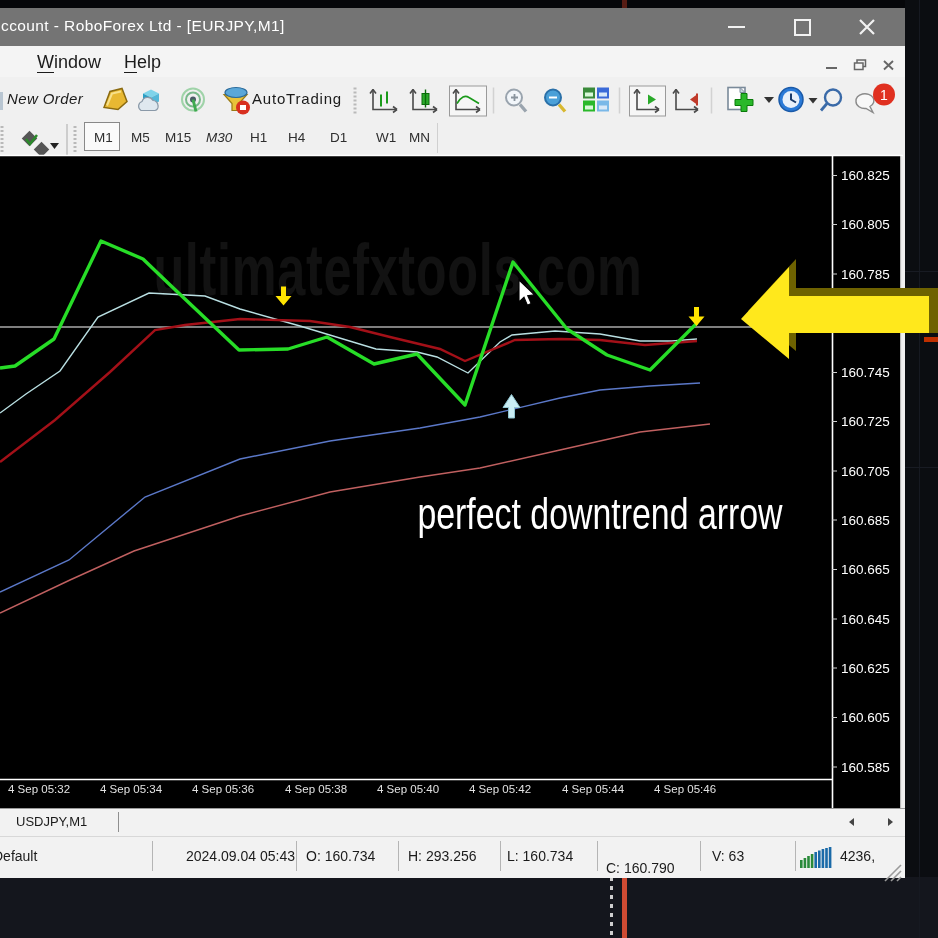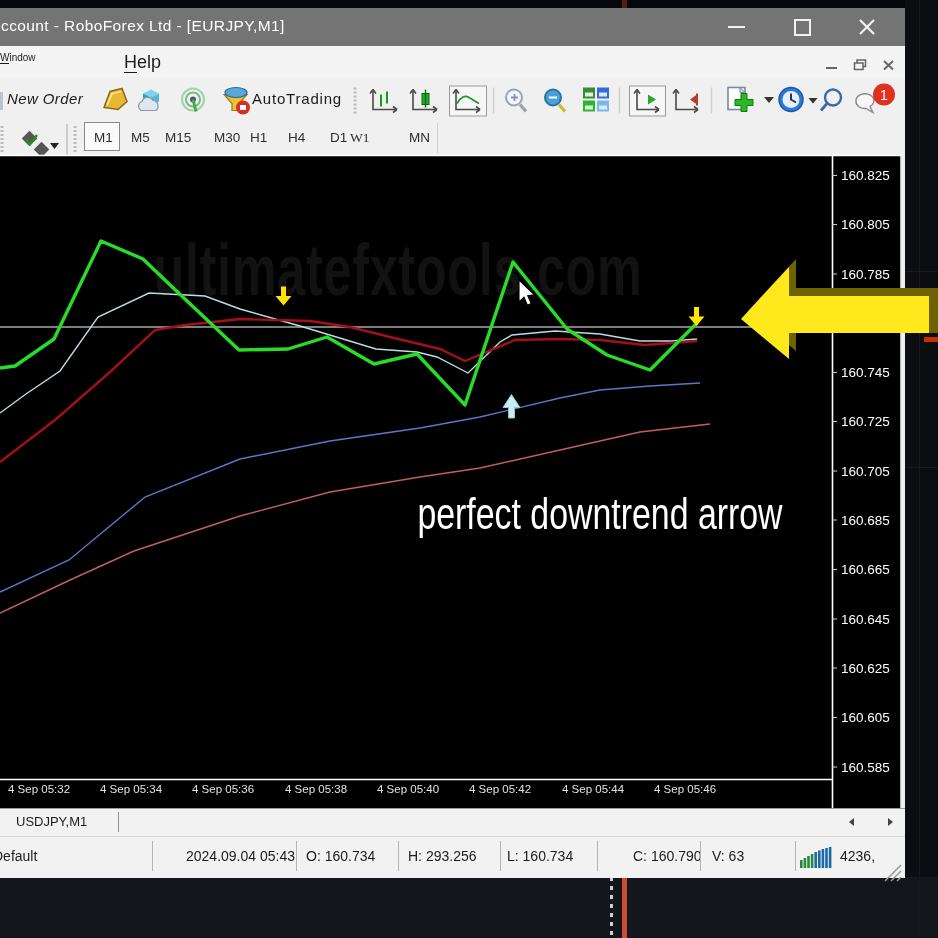--- a/index.html
+++ b/index.html
@@ -25,21 +25,21 @@
 
     <div class="abs" style="left:0;top:0;width:905px;height:38px;background:#747474;"></div>
     <div class="abs" style="left:1px;top:9px;color:#fff;font-size:15.5px;letter-spacing:0.4px;">ccount - RoboForex Ltd - [EURJPY,M1]</div>
     <div class="abs" style="left:728px;top:18px;width:17px;height:2px;background:#f2f2f2;"></div>
     <div class="abs" style="left:794px;top:11px;width:13px;height:13px;border:2px solid #f2f2f2;"></div>
     <svg class="abs" style="left:858px;top:10px;" width="18" height="18">
         <path d="M2 2 L16 16 M16 2 L2 16" stroke="#f2f2f2" stroke-width="2.2"></path>
       </svg>
 
     <div class="abs" style="left:0;top:38px;width:905px;height:31px;background:#f4f4f4;border-bottom:1px solid #cfcfcf;"></div>
-    <div class="abs" style="left:0px;top:44px;font-size:10px;color:#1b1b1b;"><span style="border-bottom:1px solid #1b1b1b;">W</span>indow</div>
+    <div class="abs" style="left:0px;top:44px;font-size:18px;color:#1b1b1b;padding-left:37px;"><span style="border-bottom:1px solid #1b1b1b;">W</span>indow</div>
     <div class="abs" style="left:84px;top:44px;font-size:18px;color:#1b1b1b;margin-left:40px;"><span style="border-bottom:1px solid #1b1b1b;">H</span>elp</div>
     <div class="abs" style="left:826px;top:59px;width:11px;height:2px;background:#666;"></div>
     <svg class="abs" style="left:853px;top:50px;" width="15" height="14">
         <rect x="4" y="2" width="8.5" height="6.5" fill="none" stroke="#666" stroke-width="1.5"></rect>
         <rect x="1.5" y="5" width="8.5" height="6.5" fill="#f4f4f4" stroke="#666" stroke-width="1.5"></rect>
       </svg>
     <svg class="abs" style="left:883px;top:52px;" width="12" height="11">
         <path d="M1 1 L10 9.5 M10 1 L1 9.5" stroke="#666" stroke-width="1.9"></path>
       </svg>
 
@@ -158,25 +158,25 @@
       <path d="M50 25 l4.5 6 l4.5 -6 z" fill="#222"></path>
       <line x1="67" y1="6" x2="67" y2="38" stroke="#c2c2c2" stroke-width="1.5"></line>
       <line x1="75" y1="8" x2="75" y2="36" stroke="#b9b9b9" stroke-width="3" stroke-dasharray="2 2"></line>
     </svg>
 
     <div class="abs" style="left:84px;top:114px;width:34px;height:27px;background:#fafafa;border:1px solid #898989;"></div>
     <div class="abs" style="left:0;top:122px;width:460px;font-size:13.5px;color:#2e2e2e;">
       <span class="abs" style="left:94px;">M1</span>
         <span class="abs" style="left:131px;">M5</span>
       <span class="abs" style="left:165px;">M15</span>
-        <span class="abs" style="left:214px;">M30</span>
+        <span class="abs" style="left:206px;font-style:italic;">M30</span>
       <span class="abs" style="left:250px;">H1</span>
         <span class="abs" style="left:288px;">H4</span>
       <span class="abs" style="left:330px;">D1</span>
-        <span class="abs" style="left:350px;font-family:Liberation Serif, serif;">W1</span>
+        <span class="abs" style="left:376px;">W1</span>
       <span class="abs" style="left:409px;">MN</span>
     </div>
     <div class="abs" style="left:437px;top:115px;width:1px;height:30px;background:#d0d0d0;"></div>
 
     <svg class="abs" style="left:0;top:146px;overflow:visible;" width="938" height="660" viewBox="0 0 938 660">
       <rect x="0" y="2" width="901" height="652" fill="#000"></rect>
       <line x1="0" y1="1.5" x2="903" y2="1.5" stroke="#fff" stroke-width="1.6"></line>
       <line x1="832.5" y1="2" x2="832.5" y2="654" stroke="#fff" stroke-width="1.6"></line>
       <line x1="901" y1="2" x2="901" y2="658" stroke="#e8e8e8" stroke-width="1.6"></line>
       <line x1="0" y1="625.5" x2="832" y2="625.5" stroke="#fff" stroke-width="1.4"></line>
@@ -257,21 +257,21 @@
         <path d="M40 1 L45 5 L40 9 Z" fill="#444"></path>
       </svg>
 
     <div class="abs" style="left:0;top:828px;width:905px;height:41px;background:#f2f2f2;border-top:1px solid #d8d8d8;"></div>
     <div class="abs" style="left:0;top:840px;width:905px;font-size:14px;color:#1b1b1b;">
       <span class="abs" style="left:-7px;">Default</span>
       <span class="abs" style="left:160px;margin-left:26px;">2024.09.04 05:43</span>
       <span class="abs" style="left:306px;">O: 160.734</span>
       <span class="abs" style="left:408px;">H: 293.256</span>
       <span class="abs" style="left:507px;">L: 160.734</span>
-      <span class="abs" style="left:633px;">C: 160.790</span>
+      <span class="abs" style="left:606px;margin-top:12px;">C: 160.790</span>
       <span class="abs" style="left:712px;">V: 63</span>
       <span class="abs" style="left:840px;">4236,</span>
     </div>
     <div class="abs" style="left:152px;top:833px;width:1px;height:30px;background:#b5b5b5;"></div>
     <div class="abs" style="left:296px;top:833px;width:1px;height:30px;background:#b5b5b5;"></div>
     <div class="abs" style="left:398px;top:833px;width:1px;height:30px;background:#b5b5b5;"></div>
     <div class="abs" style="left:500px;top:833px;width:1px;height:30px;background:#b5b5b5;"></div>
     <div class="abs" style="left:597px;top:833px;width:1px;height:30px;background:#b5b5b5;"></div>
     <div class="abs" style="left:700px;top:833px;width:1px;height:30px;background:#b5b5b5;"></div>
     <div class="abs" style="left:795px;top:833px;width:1px;height:30px;background:#b5b5b5;"></div>

